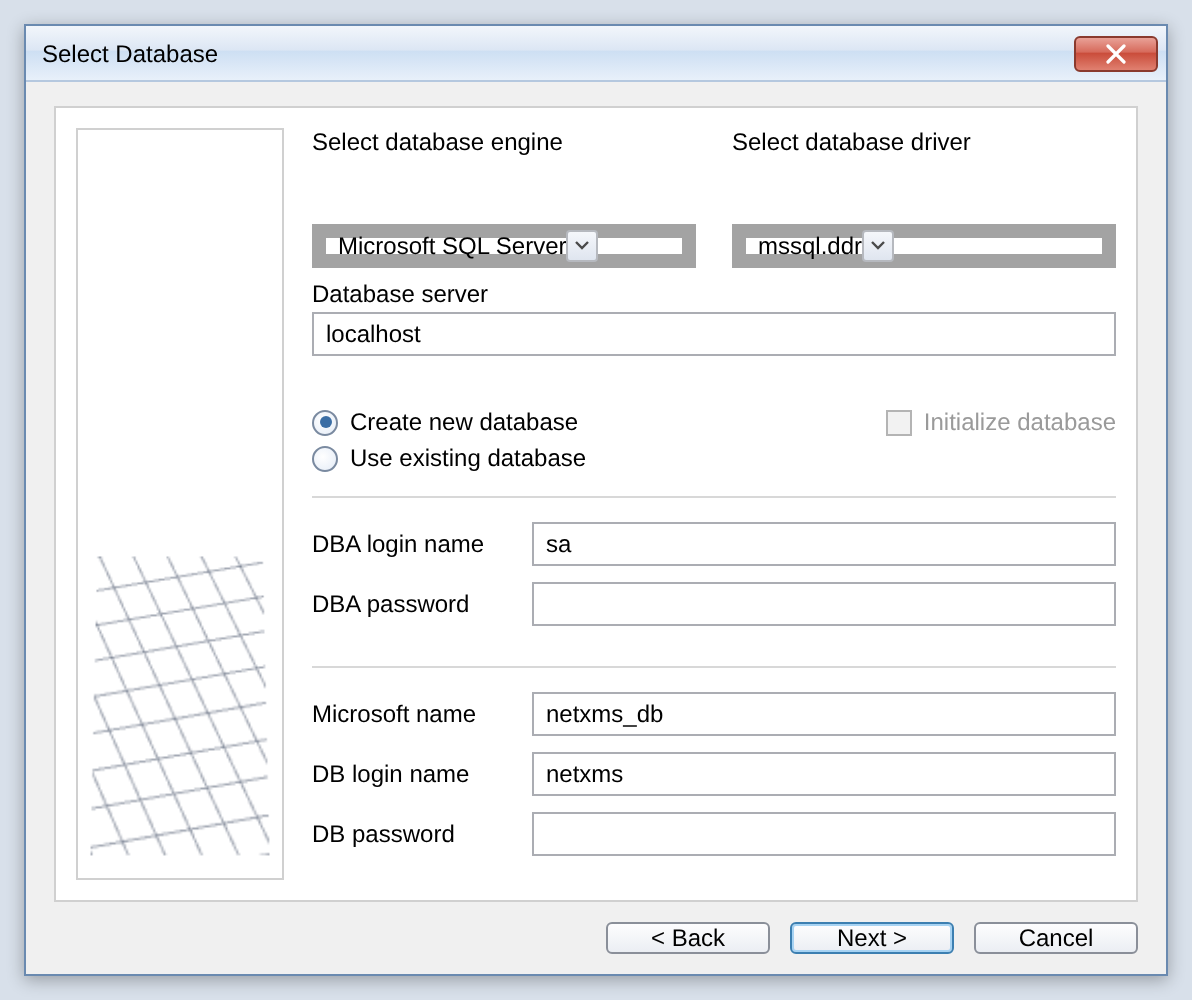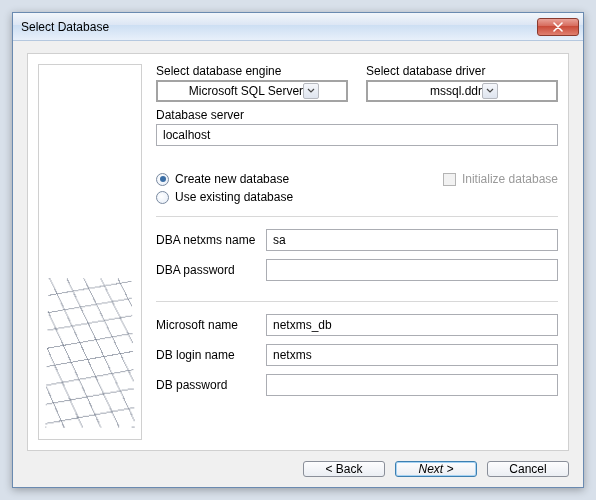--- a/index.html
+++ b/index.html
@@ -53,23 +53,23 @@
       repeating-linear-gradient(65deg, rgba(90,100,120,0.55) 0 1px, transparent 1px 16px),
       repeating-linear-gradient(-10deg, rgba(90,100,120,0.55) 0 1px, transparent 1px 18px);
     filter: blur(0.2px);
     transform: perspective(200px) rotateX(6deg);
   }
   .form-col { flex: 1; display: flex; flex-direction: column; }
   .row2 { display: flex; gap: 18px; }
   .col { flex: 1; display: flex; flex-direction: column; }
   label.lbl { color: #000; margin-bottom: 2px; }
   .select {
-    height: 22px; background: #fff; border: 2px solid #a3a3a3;
-    display: flex; align-items: center; justify-content: center;
-    padding: 0 2px 0 6px; cursor: pointer;
+    height: 22px; background: #fff; border: 7px solid #a3a3a3;
+    display: flex; align-items: center; justify-content: flex-start;
+    padding: 0 2px 0 6px; cursor: pointer; margin-top: 32px;
   }
   .select .chev {
     width: 16px; height: 16px; border: 1px solid #b6b9bf; border-radius: 2px;
     background: linear-gradient(#f5f7fb,#dfe5ef);
     display: flex; align-items: center; justify-content: center;
   }
   input.txt {
     height: 22px; background: #fff; border: 1px solid #abadb3;
     padding: 0 6px; outline: none; width: 100%;
   }
@@ -96,21 +96,20 @@
   .btn {
     min-width: 82px; height: 16px;
     border: 1px solid #8a8f99; border-radius: 3px;
     background: linear-gradient(#fdfdfe,#ebeef3);
     display: flex; align-items: center; justify-content: center;
     cursor: pointer;
   }
   .btn.default {
     border: 1px solid #3c7fb1;
     box-shadow: 0 0 0 1px #a7d3f3 inset;
-    font-style: italic;
   }
   .options-row { display:flex; justify-content:space-between; align-items:flex-start; }
 </style>
 </head>
 <body>
 
 <div class="window">
   <div class="titlebar">
     <span class="titlebar-title">Select Database</span>
     <div class="close-btn">
@@ -171,21 +170,21 @@
           </div>
           <div class="check-row" style="margin-top:4px;">
             <span class="check"></span>
             <span>Initialize database</span>
           </div>
         </div>
 
         <div class="hr"></div>
 
         <div class="field-row">
-          <span class="flabel">DBA netxms name</span>
+          <span class="flabel">DBA login name</span>
           <input class="txt" value="sa" style="">
         </div>
         <div class="field-row">
           <span class="flabel">DBA password</span>
           <input class="txt" type="password" value="" style="">
         </div>
 
         <div class="hr"></div>
 
         <div class="field-row">

